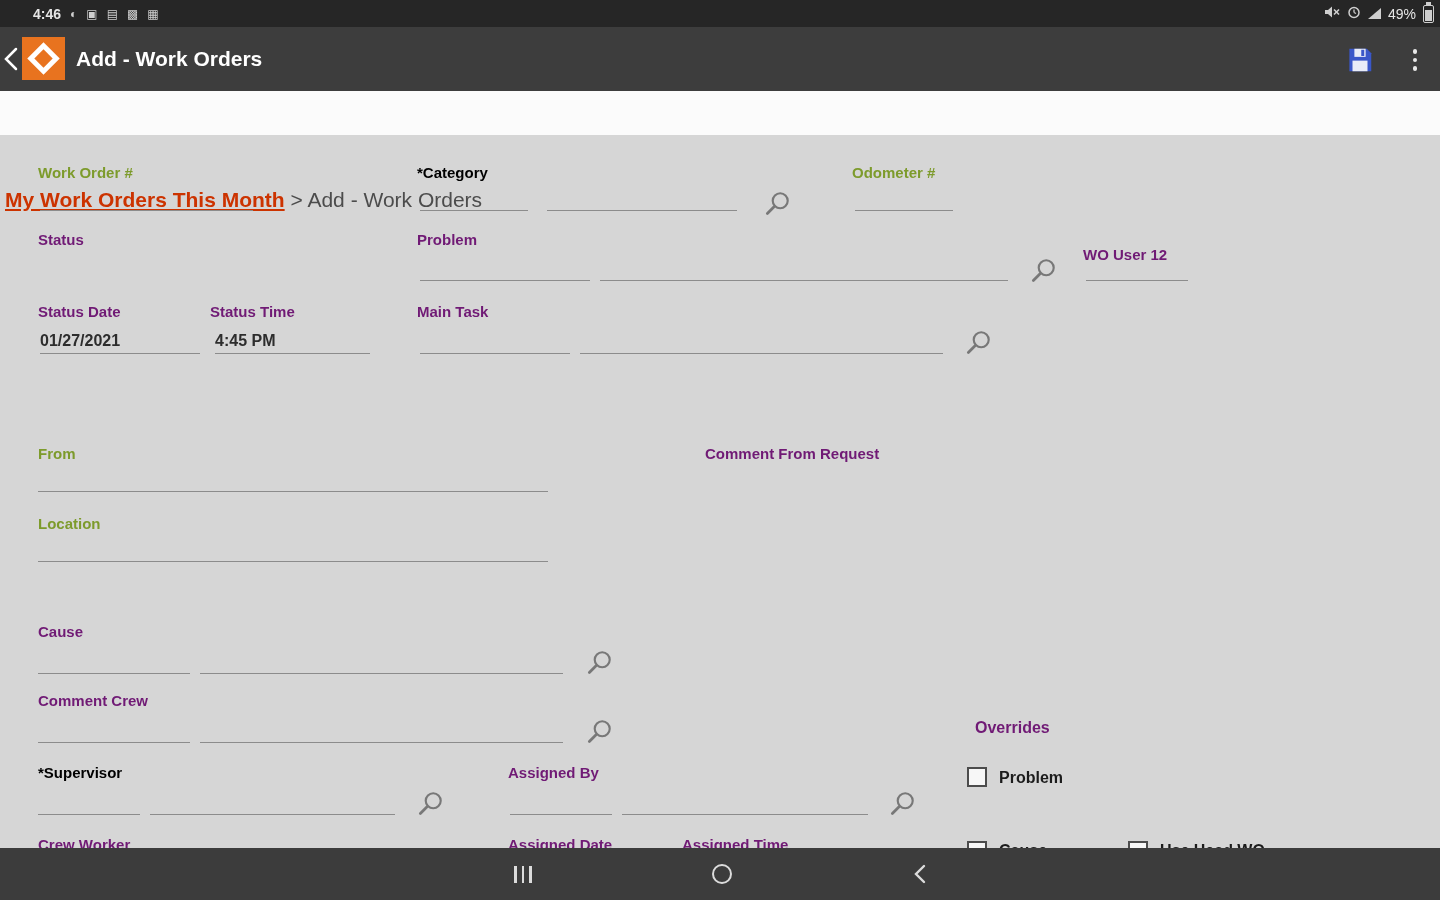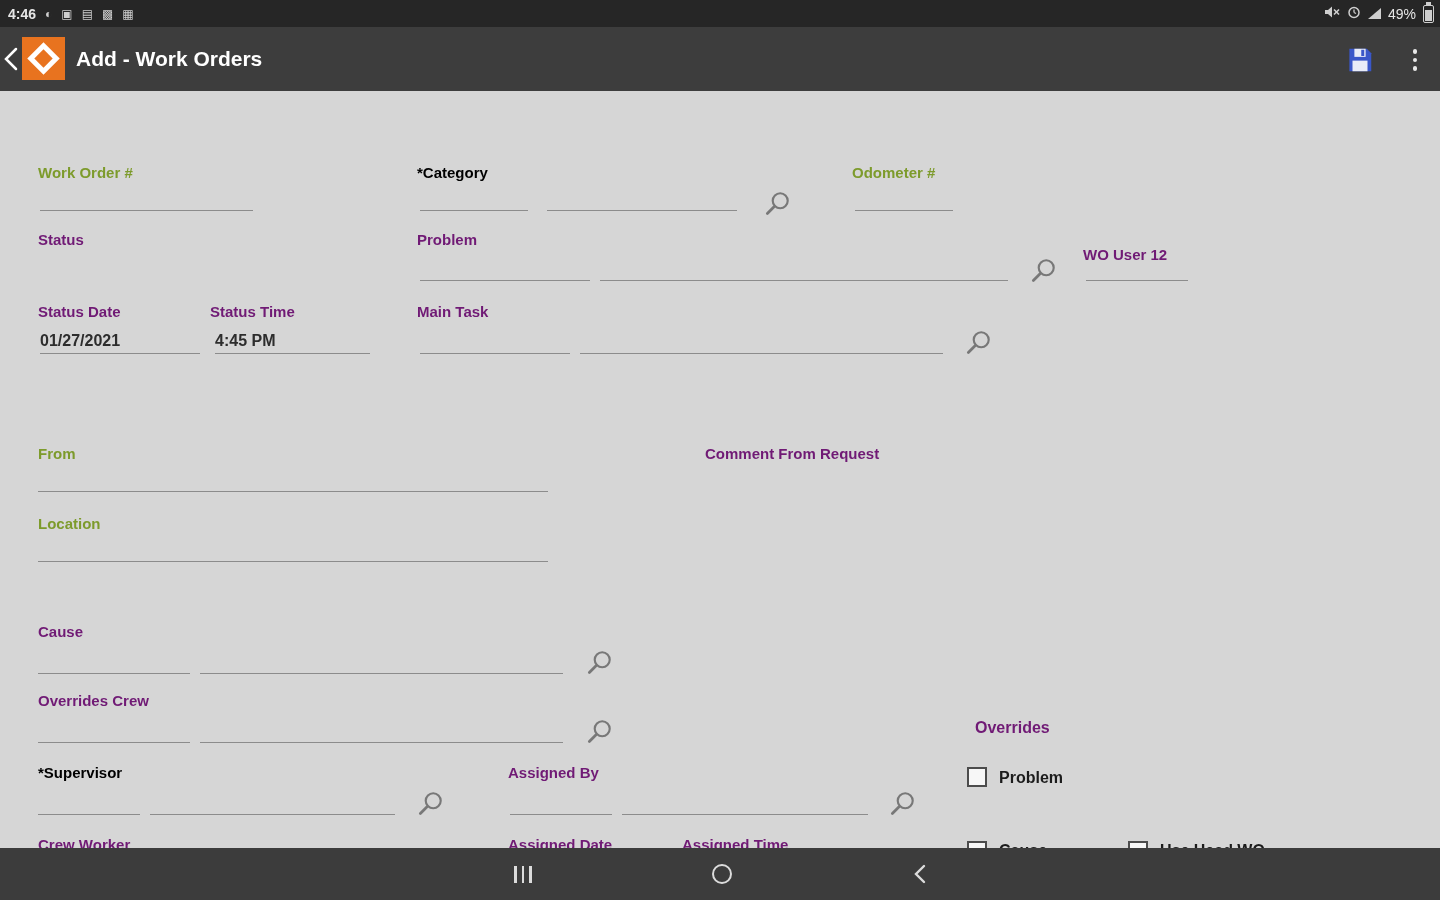--- a/index.html
+++ b/index.html
@@ -1,21 +1,21 @@
 <!DOCTYPE html>
 <html><head>
 <meta charset="utf-8">
 <style>
   * { margin:0; padding:0; box-sizing:border-box; }
   body { font-family:"Liberation Sans","DejaVu Sans",sans-serif; background:#000; }
   #screen { position:relative; width:1440px; height:900px; overflow:hidden; background:#d6d6d6; }
 
   
   .status-bar { position:absolute; left:0; top:0; width:1440px; height:27px; background:#262626;
-    display:flex; align-items:center; color:#e6e6e6; font-size:14px; z-index:30; }
+    display:flex; align-items:center; color:#e6e6e6; font-size:14px; z-index:30;padding-left:25px; }
   .sb-left { display:flex; align-items:center; gap:9px; padding-left:8px; }
   .sb-right { margin-left:auto; display:flex; align-items:center; gap:7px; padding-right:6px; }
   .sb-glyph { font-size:12px; color:#cfcfcf; line-height:1; }
   .sb-time { font-weight:bold; }
   .signal-tri { width:0; height:0; border-left:13px solid transparent; border-bottom:11px solid #cfcfcf; }
   .battery { position:relative; width:11px; height:18px; border:1.5px solid #cfcfcf; border-radius:2px; }
   .battery:before { content:""; position:absolute; left:2px; top:-4px; width:5px; height:3px; background:#cfcfcf; }
   .battery .fill { position:absolute; left:1px; right:1px; bottom:1px; height:65%; background:#cfcfcf; }
 
   
@@ -122,20 +122,27 @@
         <rect x="6" y="12.5" width="12" height="8.5" fill="#e9ecf8"></rect>
       </svg>
     </span>
     <div class="overflow-btn">
         <i></i>
         <i></i>
         <i></i>
       </div>
   </div>
 
+  <div class="crumb-strip">
+    <div class="crumb">
+      <a>My Work Orders This Month</a>
+      <span class="sep">&gt;</span>
+      <span class="cur">Add - Work Orders</span>
+    </div>
+  </div>
 
   <span class="lab green" style="left:38px; top:164px;">Work Order #</span>
   <span class="lab orange" style="left:417px; top:164px;">*Category</span>
   <span class="lab green" style="left:852px; top:164px;">Odometer #</span>
 
   <input class="uinput" style="left: 40px; top: 185px; width: 213px;">
   <input class="uinput" style="left: 420px; top: 185px; width: 108px;">
   <input class="uinput" style="left: 547px; top: 185px; width: 190px;">
   <span class="mag" style="left:762px; top:190px;">
     <svg width="30" height="30" viewBox="0 0 28 28">
@@ -184,21 +191,21 @@
   <span class="lab" style="left:38px; top:623px;">Cause</span>
   <input class="uinput" style="left: 38px; top: 648px; width: 152px;">
   <input class="uinput" style="left: 200px; top: 648px; width: 363px;">
   <span class="mag" style="left:584px; top:649px;">
     <svg width="30" height="30" viewBox="0 0 28 28">
       <circle cx="17" cy="10" r="7" fill="none" stroke="#787878" stroke-width="2"></circle>
       <line x1="11.5" y1="15.5" x2="5" y2="22" stroke="#787878" stroke-width="2.6" stroke-linecap="round"></line>
     </svg>
   </span>
 
-  <span class="lab" style="left:38px; top:692px;">Overrides Crew</span>
+  <span class="lab" style="left:38px; top:692px;">Comment Crew</span>
   <input class="uinput" style="left: 38px; top: 717px; width: 152px;">
   <input class="uinput" style="left: 200px; top: 717px; width: 363px;">
   <span class="mag" style="left:584px; top:718px;">
     <svg width="30" height="30" viewBox="0 0 28 28">
       <circle cx="17" cy="10" r="7" fill="none" stroke="#787878" stroke-width="2"></circle>
       <line x1="11.5" y1="15.5" x2="5" y2="22" stroke="#787878" stroke-width="2.6" stroke-linecap="round"></line>
     </svg>
   </span>
 
   <span class="lab orange" style="left:38px; top:764px;">*Supervisor</span>

